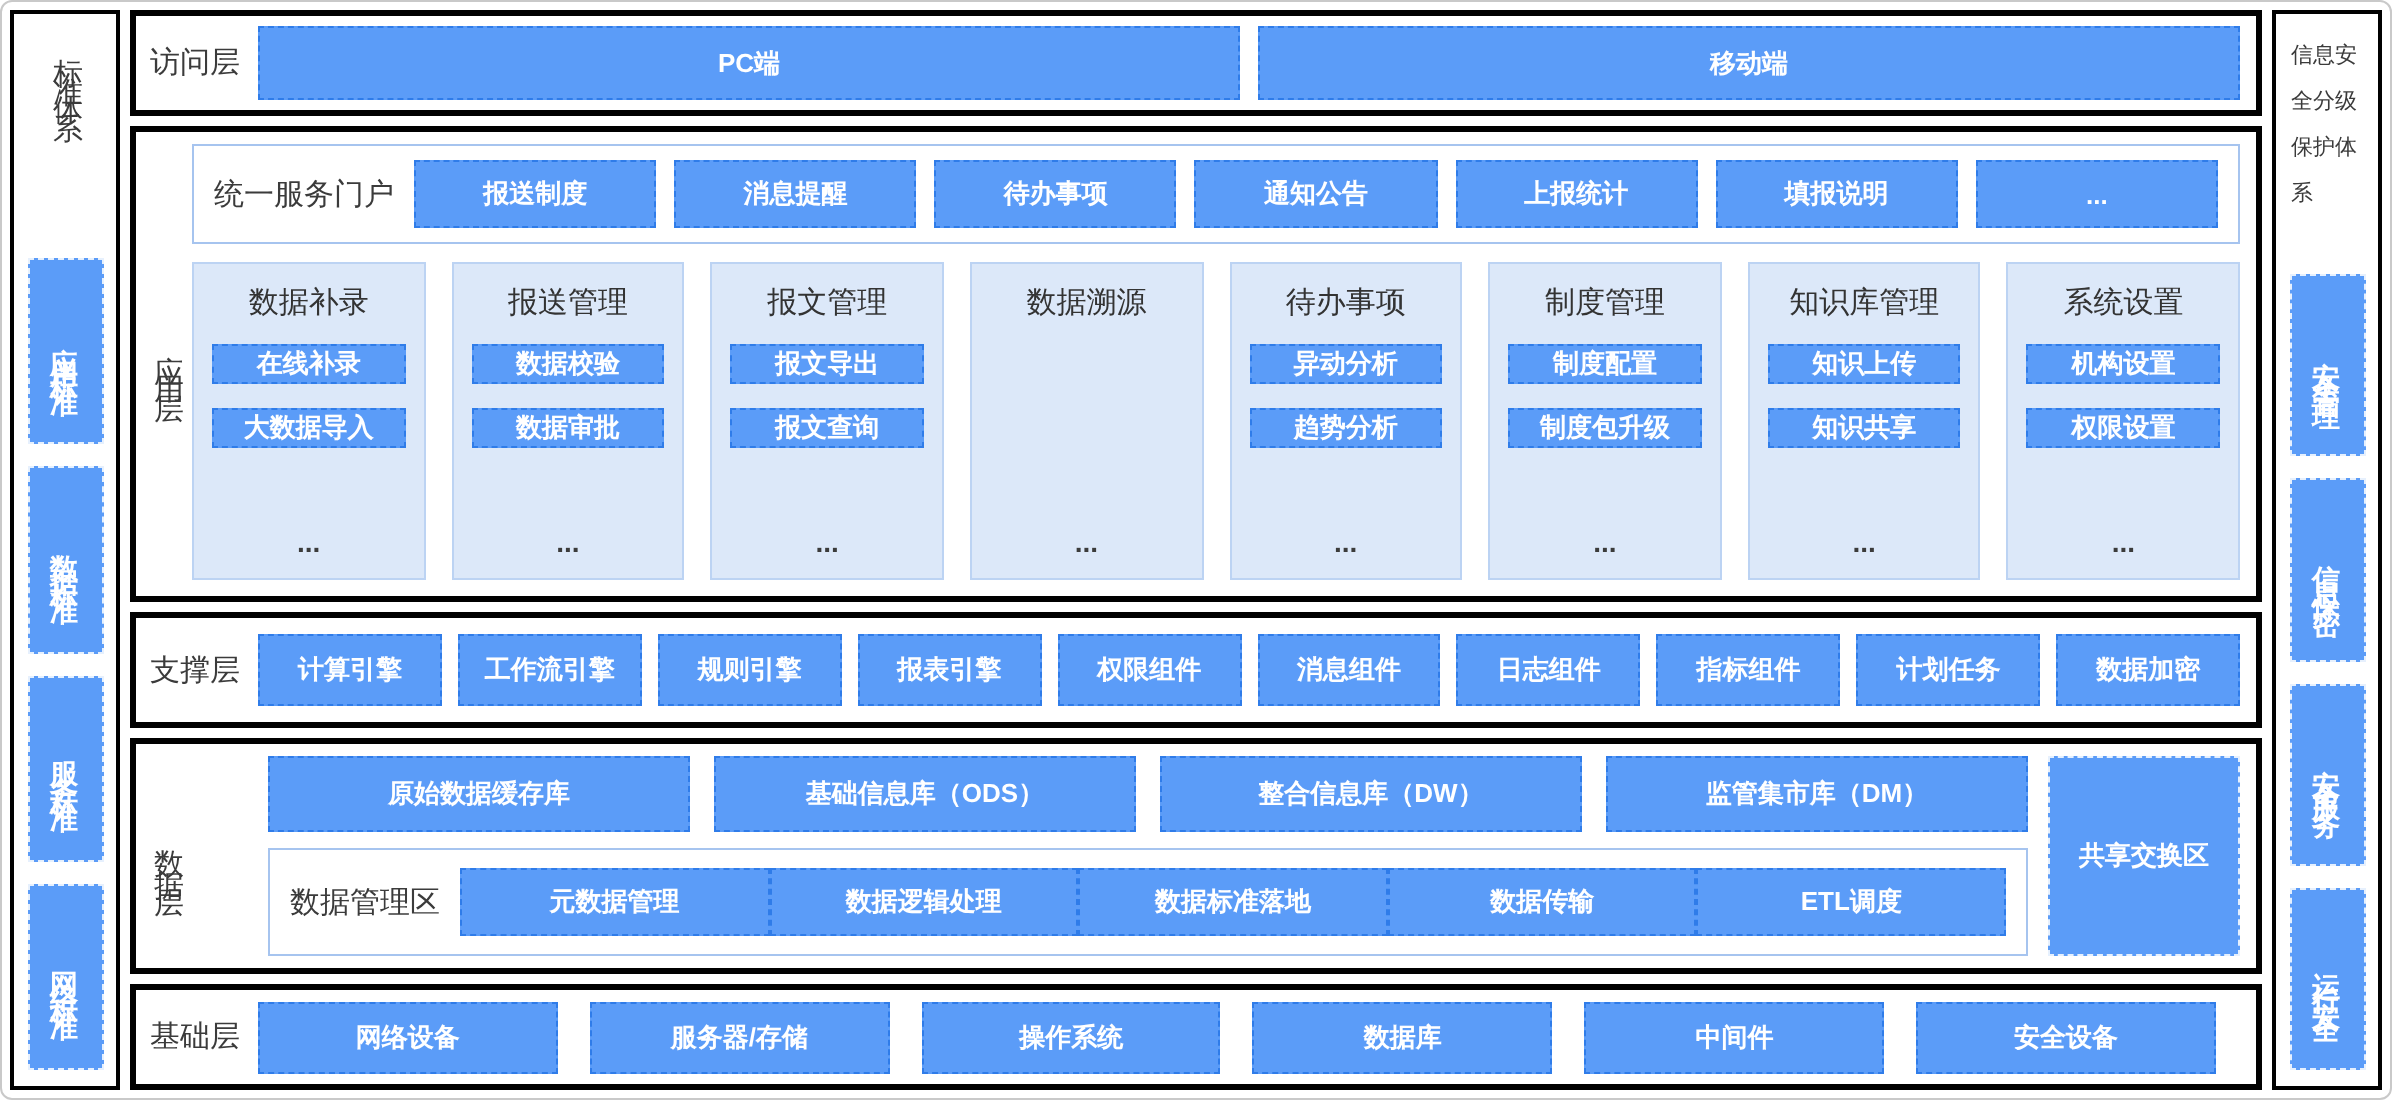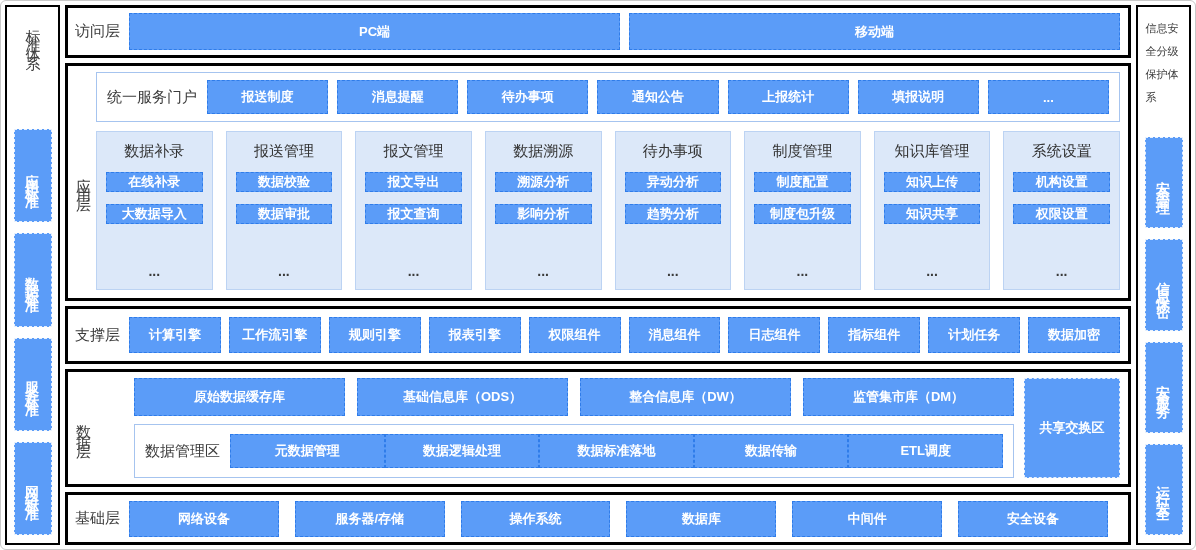--- a/index.html
+++ b/index.html
@@ -239,25 +239,20 @@
           <div class="module-title">报文管理</div>
           <div class="module-items">
 
           <div class="chip">报文导出</div>
               <div class="chip">报文查询</div>
             </div>
           <div class="module-more">...</div>
         </div>
           <div class="module">
           <div class="module-title">数据溯源</div>
-          <div class="module-items">
-
-          <div class="chip">溯源分析</div>
-              <div class="chip">影响分析</div>
-            </div>
           <div class="module-more">...</div>
         </div>
           <div class="module">
           <div class="module-title">待办事项</div>
           <div class="module-items">
 
           <div class="chip">异动分析</div>
               <div class="chip">趋势分析</div>
             </div>
           <div class="module-more">...</div>

